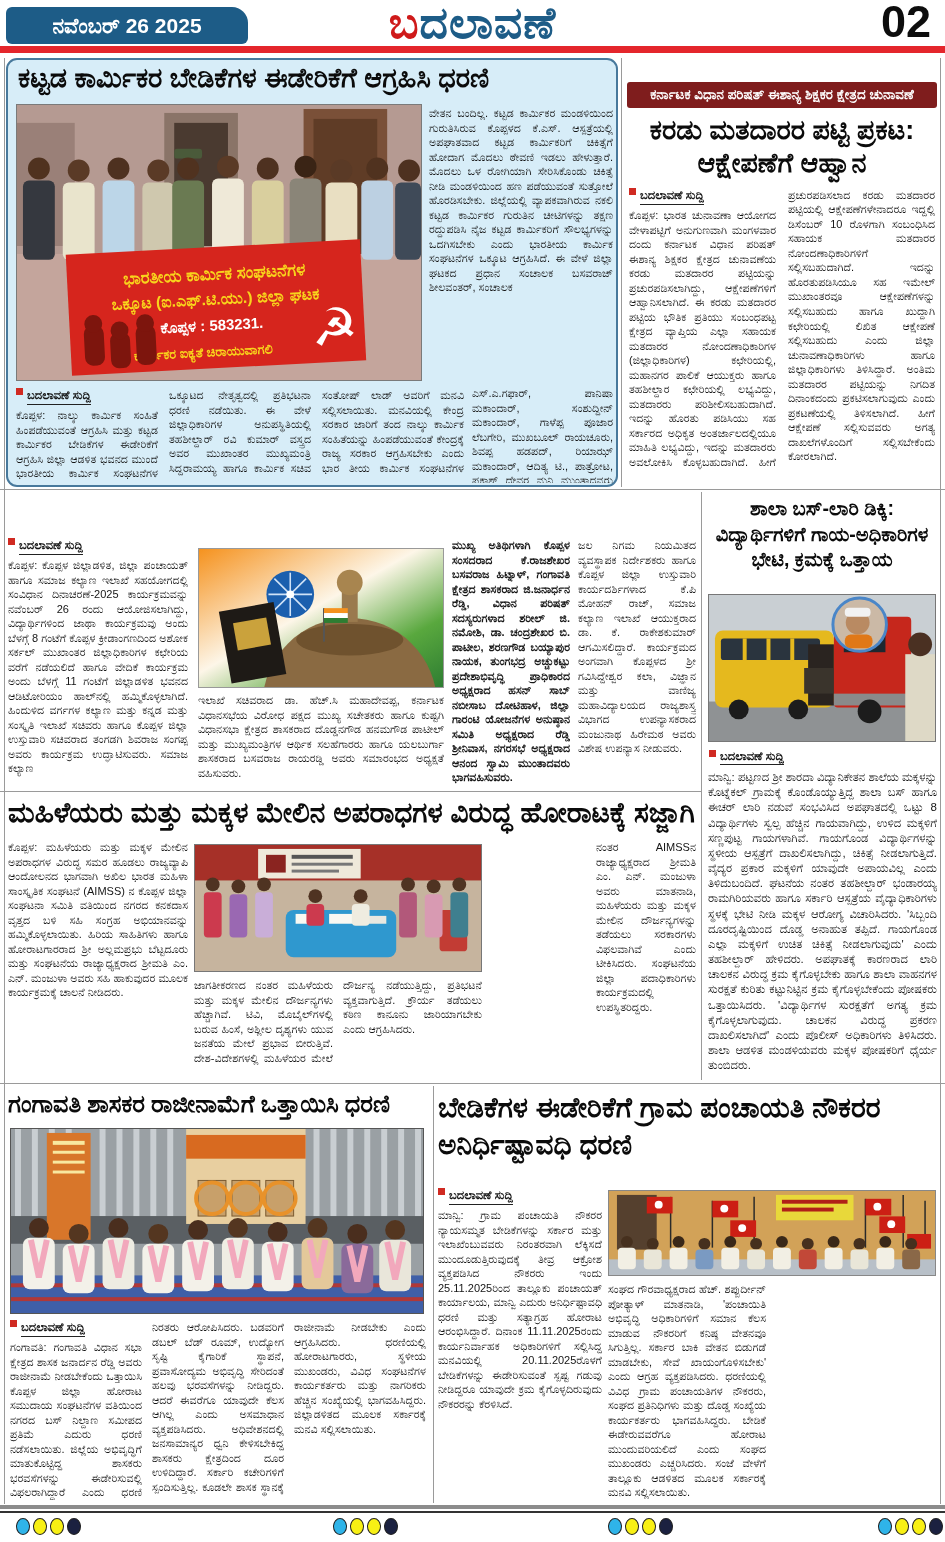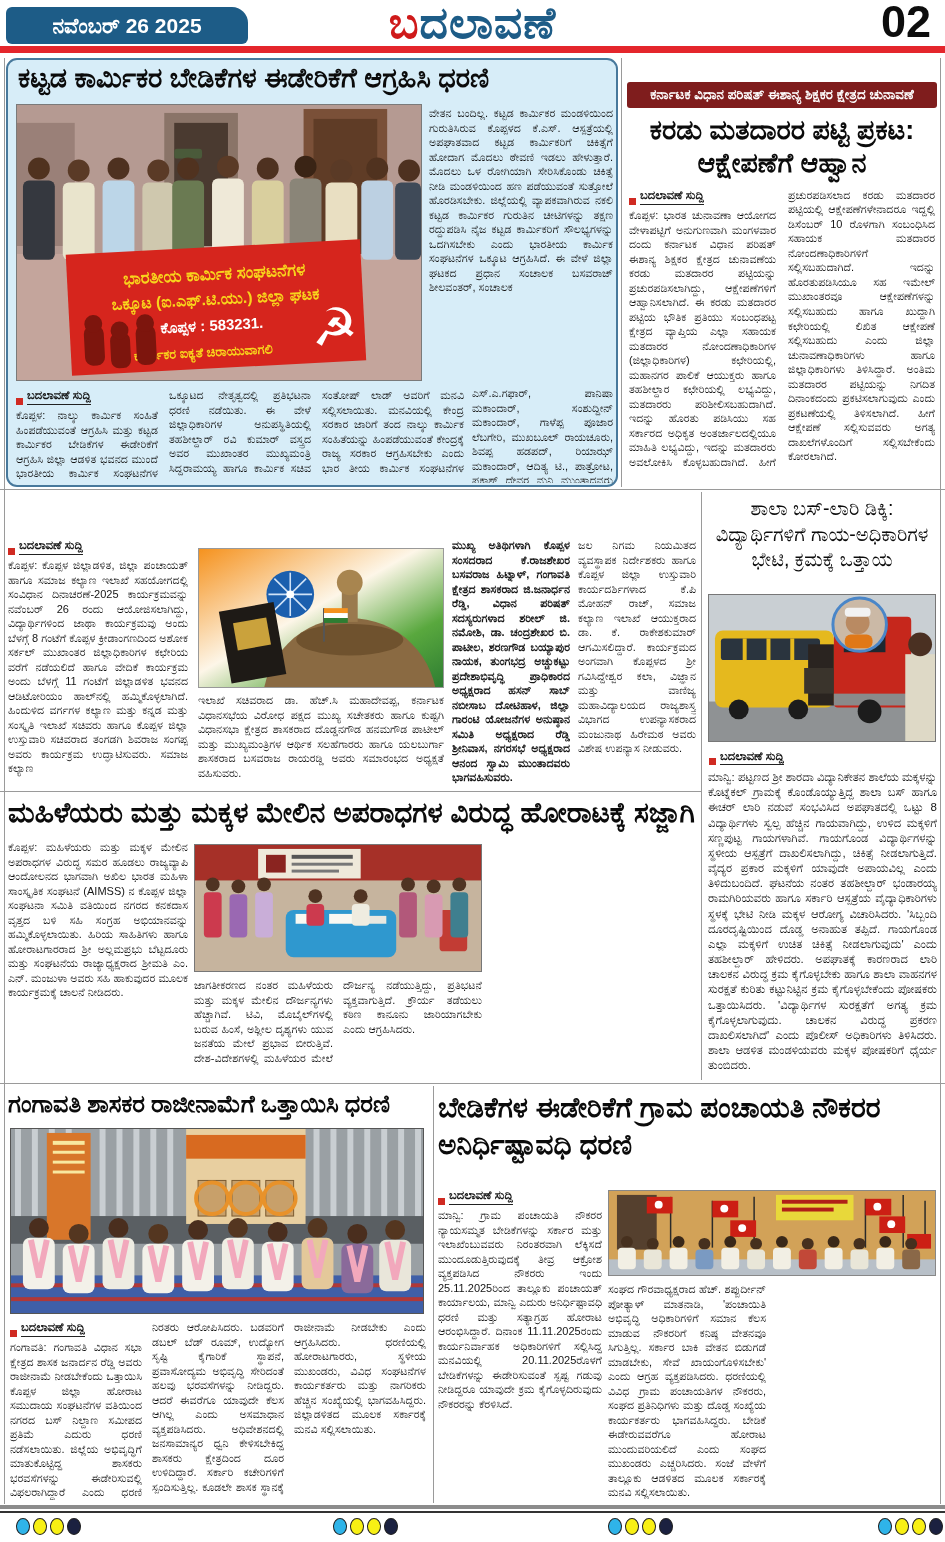--- a/index.html
+++ b/index.html
@@ -12,21 +12,21 @@
            display:flex;align-items:center;justify-content:center;}
   .masthead{position:absolute;left:0;right:0;top:-2px;text-align:center;font-size:44px;
             font-weight:bold;letter-spacing:1px;}
   .m-lead{color:#cf1a1a;}
   .m-rest{color:#1d5c87;}
   .pagenum{position:absolute;right:14px;top:-4px;font-size:45px;font-weight:bold;color:#0d0d0d;}
   .red-rule{position:absolute;left:0;top:46px;width:945px;height:7px;background:#e4262c;}
   
   .art{position:absolute;border-radius:11px;}
   .jtext{font-size:11px;line-height:1.32;text-align:justify;color:#151515;}
-  .byline{display:flex;align-items:flex-end;gap:4px;margin-bottom:3px;}
+  .byline{display:flex;align-items:flex-start;gap:4px;margin-bottom:3px;}
   .bsq{width:7px;height:7px;background:#d02a22;display:inline-block;flex:none;}
   .bl{font-weight:bold;font-size:11.5px;border-bottom:1px solid #222;padding-bottom:1px;white-space:nowrap;}
   .vdiv,.hdiv{position:absolute;background:#9a9a9a;}
   .vd1{left:621px;top:58px;width:1px;height:429px;}
   .vd2{left:701px;top:492px;width:1px;height:588px;}
   .vd3{left:433px;top:1086px;width:1px;height:417px;}
   .hd1{left:0;top:489px;width:945px;height:1px;}
   .hd2{left:0;top:791px;width:701px;height:1px;}
   .hd3{left:0;top:1083px;width:945px;height:1px;}
   .fl{left:4px;top:58px;width:1px;height:1446px;}
@@ -48,21 +48,21 @@
   
   .art3{left:6px;top:492px;width:692px;height:297px;}
   .a3-head{font-size:31px;font-weight:bold;padding:2px 2px 0;color:#0b0b0b;}
   .a3-col1{position:absolute;left:2px;top:46px;width:180px;height:246px;overflow:hidden;}
   .a3-img{position:absolute;left:192px;top:56px;width:246px;height:140px;border:1px solid #999;}
   .a3-under{position:absolute;left:192px;top:201px;width:246px;height:92px;overflow:hidden;}
   .a3-col4{position:absolute;left:446px;top:46px;width:118px;height:246px;overflow:hidden;font-weight:bold;}
   .a3-col5{position:absolute;left:572px;top:46px;width:118px;height:246px;overflow:hidden;}
   
   .art4{left:705px;top:492px;width:234px;height:588px;}
-  .a4-head{text-align:center;font-size:19.5px;font-weight:normal;line-height:1.32;padding:4px 0 2px;color:#0b0b0b;}
+  .a4-head{text-align:center;font-size:19.5px;font-weight:bold;line-height:1.32;padding:4px 0 2px;color:#0b0b0b;}
   .a4-photo{position:absolute;left:3px;top:102px;width:228px;height:148px;border:1px solid #777;}
   .a4-byline{position:absolute;left:4px;top:258px;}
   .a4-body{position:absolute;left:3px;top:278px;width:229px;height:304px;overflow:hidden;font-size:11.5px;}
   
   .art5{left:6px;top:794px;width:692px;height:286px;}
   .a5-head{font-size:28px;font-weight:bold;padding:3px 2px;color:#0b0b0b;}
   .a5-col1{position:absolute;left:2px;top:46px;width:180px;height:236px;overflow:hidden;}
   .a5-photo{position:absolute;left:188px;top:50px;width:288px;height:128px;border:1px solid #777;}
   .a5-under{position:absolute;left:188px;top:184px;width:288px;height:98px;column-count:2;column-gap:10px;
             column-fill:auto;overflow:hidden;}
@@ -316,20 +316,21 @@
         <circle cx="216" cy="40" r="7" fill="#4f3322"></circle>
           <rect x="207" y="48" width="18" height="46" rx="4" fill="#b2587a"></rect>
         <circle cx="242" cy="42" r="7" fill="#4f3322"></circle>
           <rect x="233" y="50" width="18" height="44" rx="4" fill="#d89ab2"></rect>
         <circle cx="268" cy="40" r="7" fill="#4f3322"></circle>
           <rect x="259" y="48" width="18" height="46" rx="4" fill="#3f7f8f"></rect>
       </g>
     </svg>
 
     <div class="a5-under jtext">ಜಾಗತೀಕರಣದ ನಂತರ ಮಹಿಳೆಯರು ಮತ್ತು ಮಕ್ಕಳ ಮೇಲಿನ ದೌರ್ಜನ್ಯಗಳು ಹೆಚ್ಚಾಗಿವೆ. ಟಿವಿ, ಮೊಬೈಲ್‌ಗಳಲ್ಲಿ ಬರುವ ಹಿಂಸೆ, ಅಶ್ಲೀಲ ದೃಶ್ಯಗಳು ಯುವ ಜನತೆಯ ಮೇಲೆ ಪ್ರಭಾವ ಬೀರುತ್ತಿವೆ. ದೇಶ-ವಿದೇಶಗಳಲ್ಲಿ ಮಹಿಳೆಯರ ಮೇಲೆ ದೌರ್ಜನ್ಯ ನಡೆಯುತ್ತಿದ್ದು, ಪ್ರತಿಭಟನೆ ವ್ಯಕ್ತವಾಗುತ್ತಿದೆ. ಕ್ರೌರ್ಯ ತಡೆಯಲು ಕಠಿಣ ಕಾನೂನು ಜಾರಿಯಾಗಬೇಕು ಎಂದು ಆಗ್ರಹಿಸಿದರು.</div>
+    <div class="a5-col4 jtext">ನಂತರ AIMSSನ ರಾಜ್ಯಾಧ್ಯಕ್ಷರಾದ ಶ್ರೀಮತಿ ಎಂ. ಎನ್. ಮಂಜುಳಾ ಅವರು ಮಾತನಾಡಿ, ಮಹಿಳೆಯರು ಮತ್ತು ಮಕ್ಕಳ ಮೇಲಿನ ದೌರ್ಜನ್ಯಗಳನ್ನು ತಡೆಯಲು ಸರಕಾರಗಳು ವಿಫಲವಾಗಿವೆ ಎಂದು ಟೀಕಿಸಿದರು. ಸಂಘಟನೆಯ ಜಿಲ್ಲಾ ಪದಾಧಿಕಾರಿಗಳು ಕಾರ್ಯಕ್ರಮದಲ್ಲಿ ಉಪಸ್ಥಿತರಿದ್ದರು.</div>
   </section>
 
   <section class="art art6">
     <h2 class="a6-head">ಗಂಗಾವತಿ ಶಾಸಕರ ರಾಜೀನಾಮೆಗೆ ಒತ್ತಾಯಿಸಿ ಧರಣಿ</h2>
 
     <svg class="a6-photo" viewBox="0 0 414 186" preserveAspectRatio="none">
       <rect width="414" height="186" fill="#9aa0a4"></rect>
       <g fill="#c9ced2">
         <rect x="4" y="0" width="6" height="92"></rect>
           <rect x="21" y="0" width="6" height="92"></rect>

